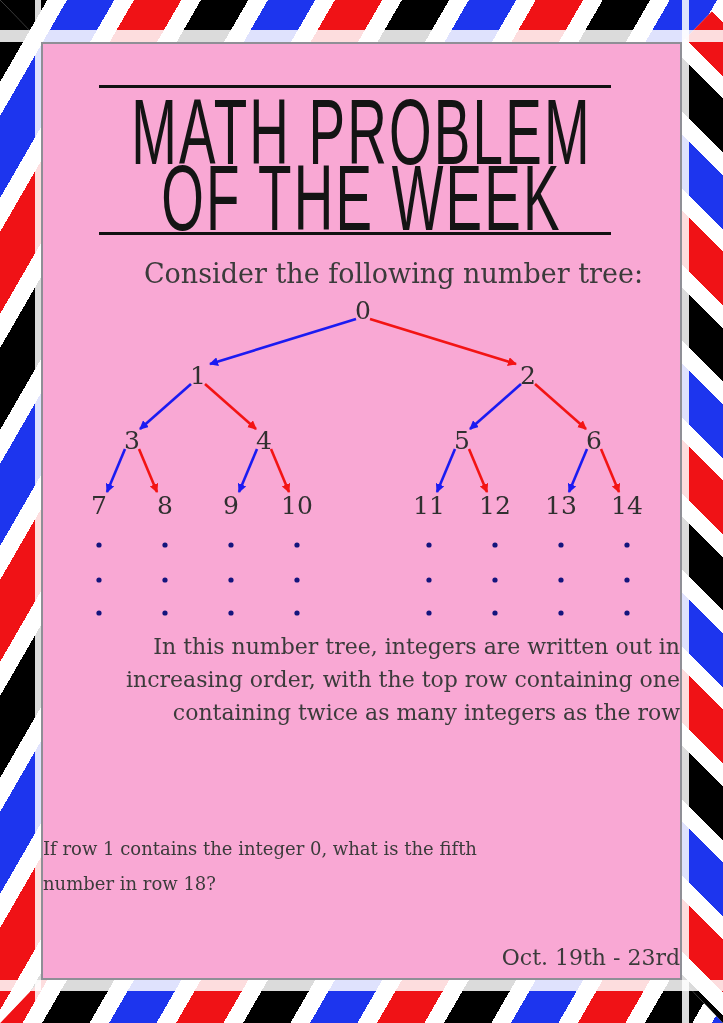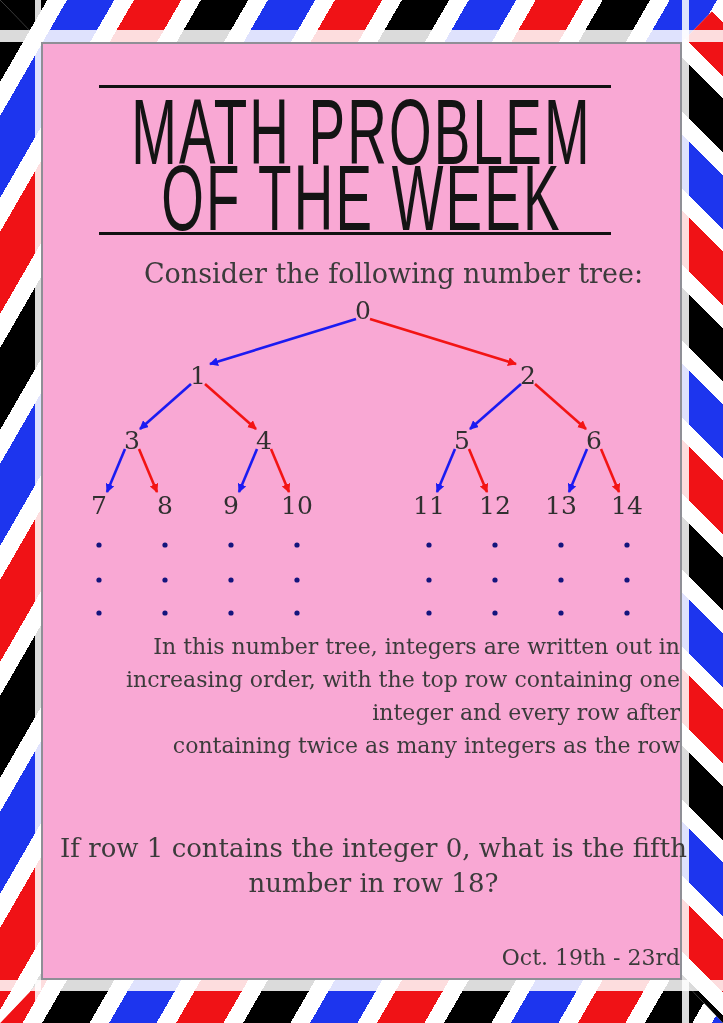--- a/index.html
+++ b/index.html
@@ -71,22 +71,22 @@
     font-family:"DejaVu Serif","Liberation Serif",serif;
     font-size:25px;fill:#303030;text-anchor:middle;
   }
   .tree-svg line{stroke-width:2.6px;}
   .tree-svg circle{fill:#14147d;}
   .para{
     position:absolute;left:0;top:586px;width:100%;text-align:right;
     font-size:22px;line-height:33px;color:#3b3b3b;white-space:nowrap;
   }
   .question{
-    position:absolute;left:12px;top:787px;width:100%;text-align:center;
-    font-size:26px;line-height:35px;color:#3b3b3b;white-space:nowrap;
+    position:absolute;left:0;top:787px;width:100%;text-align:left;
+    font-size:18px;line-height:35px;color:#3b3b3b;white-space:nowrap;
   }
   .date{
     position:absolute;right:0;top:901px;
     font-size:22px;color:#3b3b3b;white-space:nowrap;
   }
 </style>
 </head>
 <body>
 
 <div class="page">
@@ -178,21 +178,20 @@
         <circle cx="367" cy="321" r="2.6"></circle>
           <circle cx="433" cy="321" r="2.6"></circle>
           <circle cx="499" cy="321" r="2.6"></circle>
           <circle cx="565" cy="321" r="2.6"></circle>
       </g>
     </svg>
 
     <div class="para">
       <div>In this number tree, integers are written out in</div>
       <div>increasing order, with the top row containing one</div>
-      <div>integer and every row after</div>
       <div>containing twice as many integers as the row</div>
     </div>
 
     <div class="question">
       <div>If row 1 contains the integer 0, what is the fifth</div>
       <div>number in row 18?</div>
     </div>
 
     <div class="date">Oct. 19th - 23rd</div>
 

